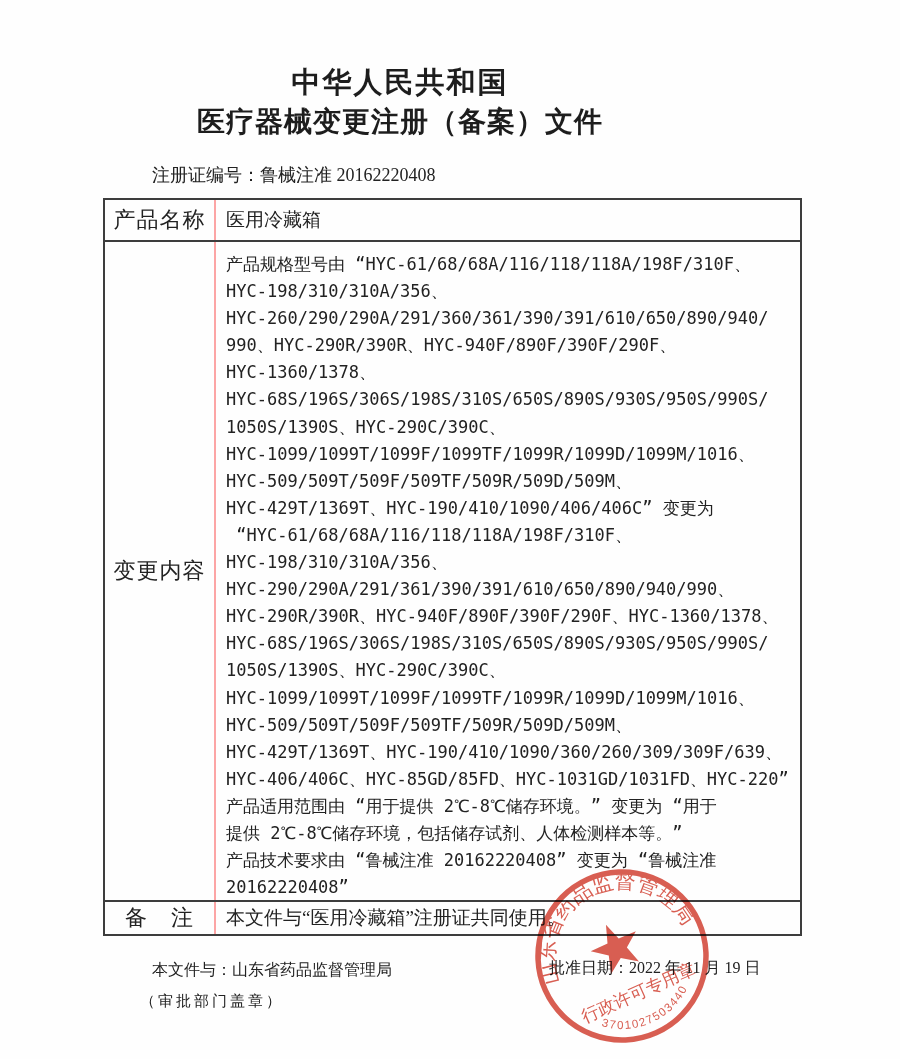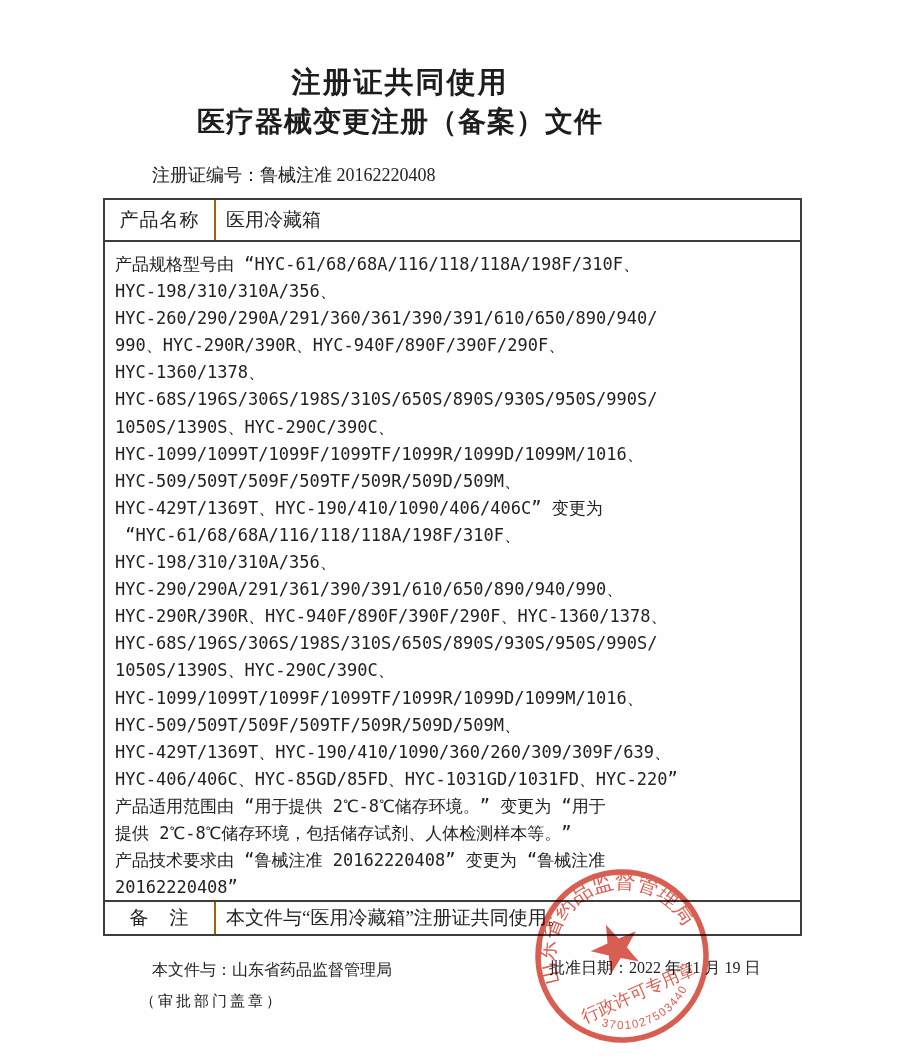--- a/index.html
+++ b/index.html
@@ -9,23 +9,23 @@
   .title-block{position:absolute;left:0;top:62px;width:800px;text-align:center;
                font-family:"Liberation Sans","DejaVu Sans",sans-serif;font-weight:bold;color:#1d1d1d;}
   .title-line1{font-size:29px;letter-spacing:2px;line-height:40px;}
   .title-line2{font-size:28px;letter-spacing:1px;line-height:40px;}
 
   .reg-line{position:absolute;left:152px;top:163px;font-size:18px;color:#222;}
 
   .doc-table{position:absolute;left:103px;top:198px;width:695px;border:2px solid #3d3d3d;}
   .t-row{display:flex;border-bottom:2px solid #3d3d3d;}
   .t-row:last-child{border-bottom:none;}
-  .t-label{width:109px;flex:0 0 109px;border-right:2px solid #a16207;
+  .t-label{width:109px;flex:0 0 109px;border-right:2px solid #fca5a5;
            display:flex;align-items:center;justify-content:center;
-           font-size:19px;letter-spacing:1px;color:#222;}
+           font-size:22px;letter-spacing:1px;color:#222;}
   .t-content{flex:1;display:flex;align-items:center;padding:4px 19px 4px 10px;
              font-size:19px;color:#222;overflow:hidden;}
   .row-1{height:40px;}
   .row-2{height:658px;}
   .row-3{height:32px;}
   .change-lines{align-items:flex-start;padding-top:9px;
                 font-family:"DejaVu Sans Mono","Liberation Mono",monospace;
                 font-size:17px;line-height:27.1px;white-space:pre;display:block;}
   .change-lines div{height:27.1px;}
 
@@ -35,32 +35,33 @@
 
   .stamp{position:absolute;left:520px;top:854px;width:204px;height:204px;
          mix-blend-mode:multiply;opacity:0.88;pointer-events:none;}
 </style>
 </head>
 <body>
 
 <div class="page">
 
   <div class="title-block">
-    <div class="title-line1">注册证共同使用</div>
+    <div class="title-line1">中华人民共和国</div>
     <div class="title-line2">医疗器械变更注册（备案）文件</div>
   </div>
 
   <div class="reg-line">注册证编号：鲁械注准 20162220408</div>
 
   <div class="doc-table">
     <div class="t-row row-1">
       <div class="t-label">产品名称</div>
       <div class="t-content">医用冷藏箱</div>
     </div>
     <div class="t-row row-2">
+      <div class="t-label">变更内容</div>
       <div class="t-content change-lines"><div>产品规格型号由 “HYC-61/68/68A/116/118/118A/198F/310F、</div><div>HYC-198/310/310A/356、</div><div>HYC-260/290/290A/291/360/361/390/391/610/650/890/940/</div><div>990、HYC-290R/390R、HYC-940F/890F/390F/290F、</div><div>HYC-1360/1378、</div><div>HYC-68S/196S/306S/198S/310S/650S/890S/930S/950S/990S/</div><div>1050S/1390S、HYC-290C/390C、</div><div>HYC-1099/1099T/1099F/1099TF/1099R/1099D/1099M/1016、</div><div>HYC-509/509T/509F/509TF/509R/509D/509M、</div><div>HYC-429T/1369T、HYC-190/410/1090/406/406C” 变更为</div><div> “HYC-61/68/68A/116/118/118A/198F/310F、</div><div>HYC-198/310/310A/356、</div><div>HYC-290/290A/291/361/390/391/610/650/890/940/990、</div><div>HYC-290R/390R、HYC-940F/890F/390F/290F、HYC-1360/1378、</div><div>HYC-68S/196S/306S/198S/310S/650S/890S/930S/950S/990S/</div><div>1050S/1390S、HYC-290C/390C、</div><div>HYC-1099/1099T/1099F/1099TF/1099R/1099D/1099M/1016、</div><div>HYC-509/509T/509F/509TF/509R/509D/509M、</div><div>HYC-429T/1369T、HYC-190/410/1090/360/260/309/309F/639、</div><div>HYC-406/406C、HYC-85GD/85FD、HYC-1031GD/1031FD、HYC-220”</div><div>产品适用范围由 “用于提供 2℃-8℃储存环境。” 变更为 “用于</div><div>提供 2℃-8℃储存环境，包括储存试剂、人体检测样本等。”</div><div>产品技术要求由 “鲁械注准 20162220408” 变更为 “鲁械注准</div><div>20162220408”</div></div>
     </div>
     <div class="t-row row-3">
       <div class="t-label">备　注</div>
       <div class="t-content">本文件与“医用冷藏箱”注册证共同使用。</div>
     </div>
   </div>
 
   <div class="footer-dept">本文件与：山东省药品监督管理局</div>
   <div class="footer-date">批准日期：2022 年 11 月 19 日</div>

